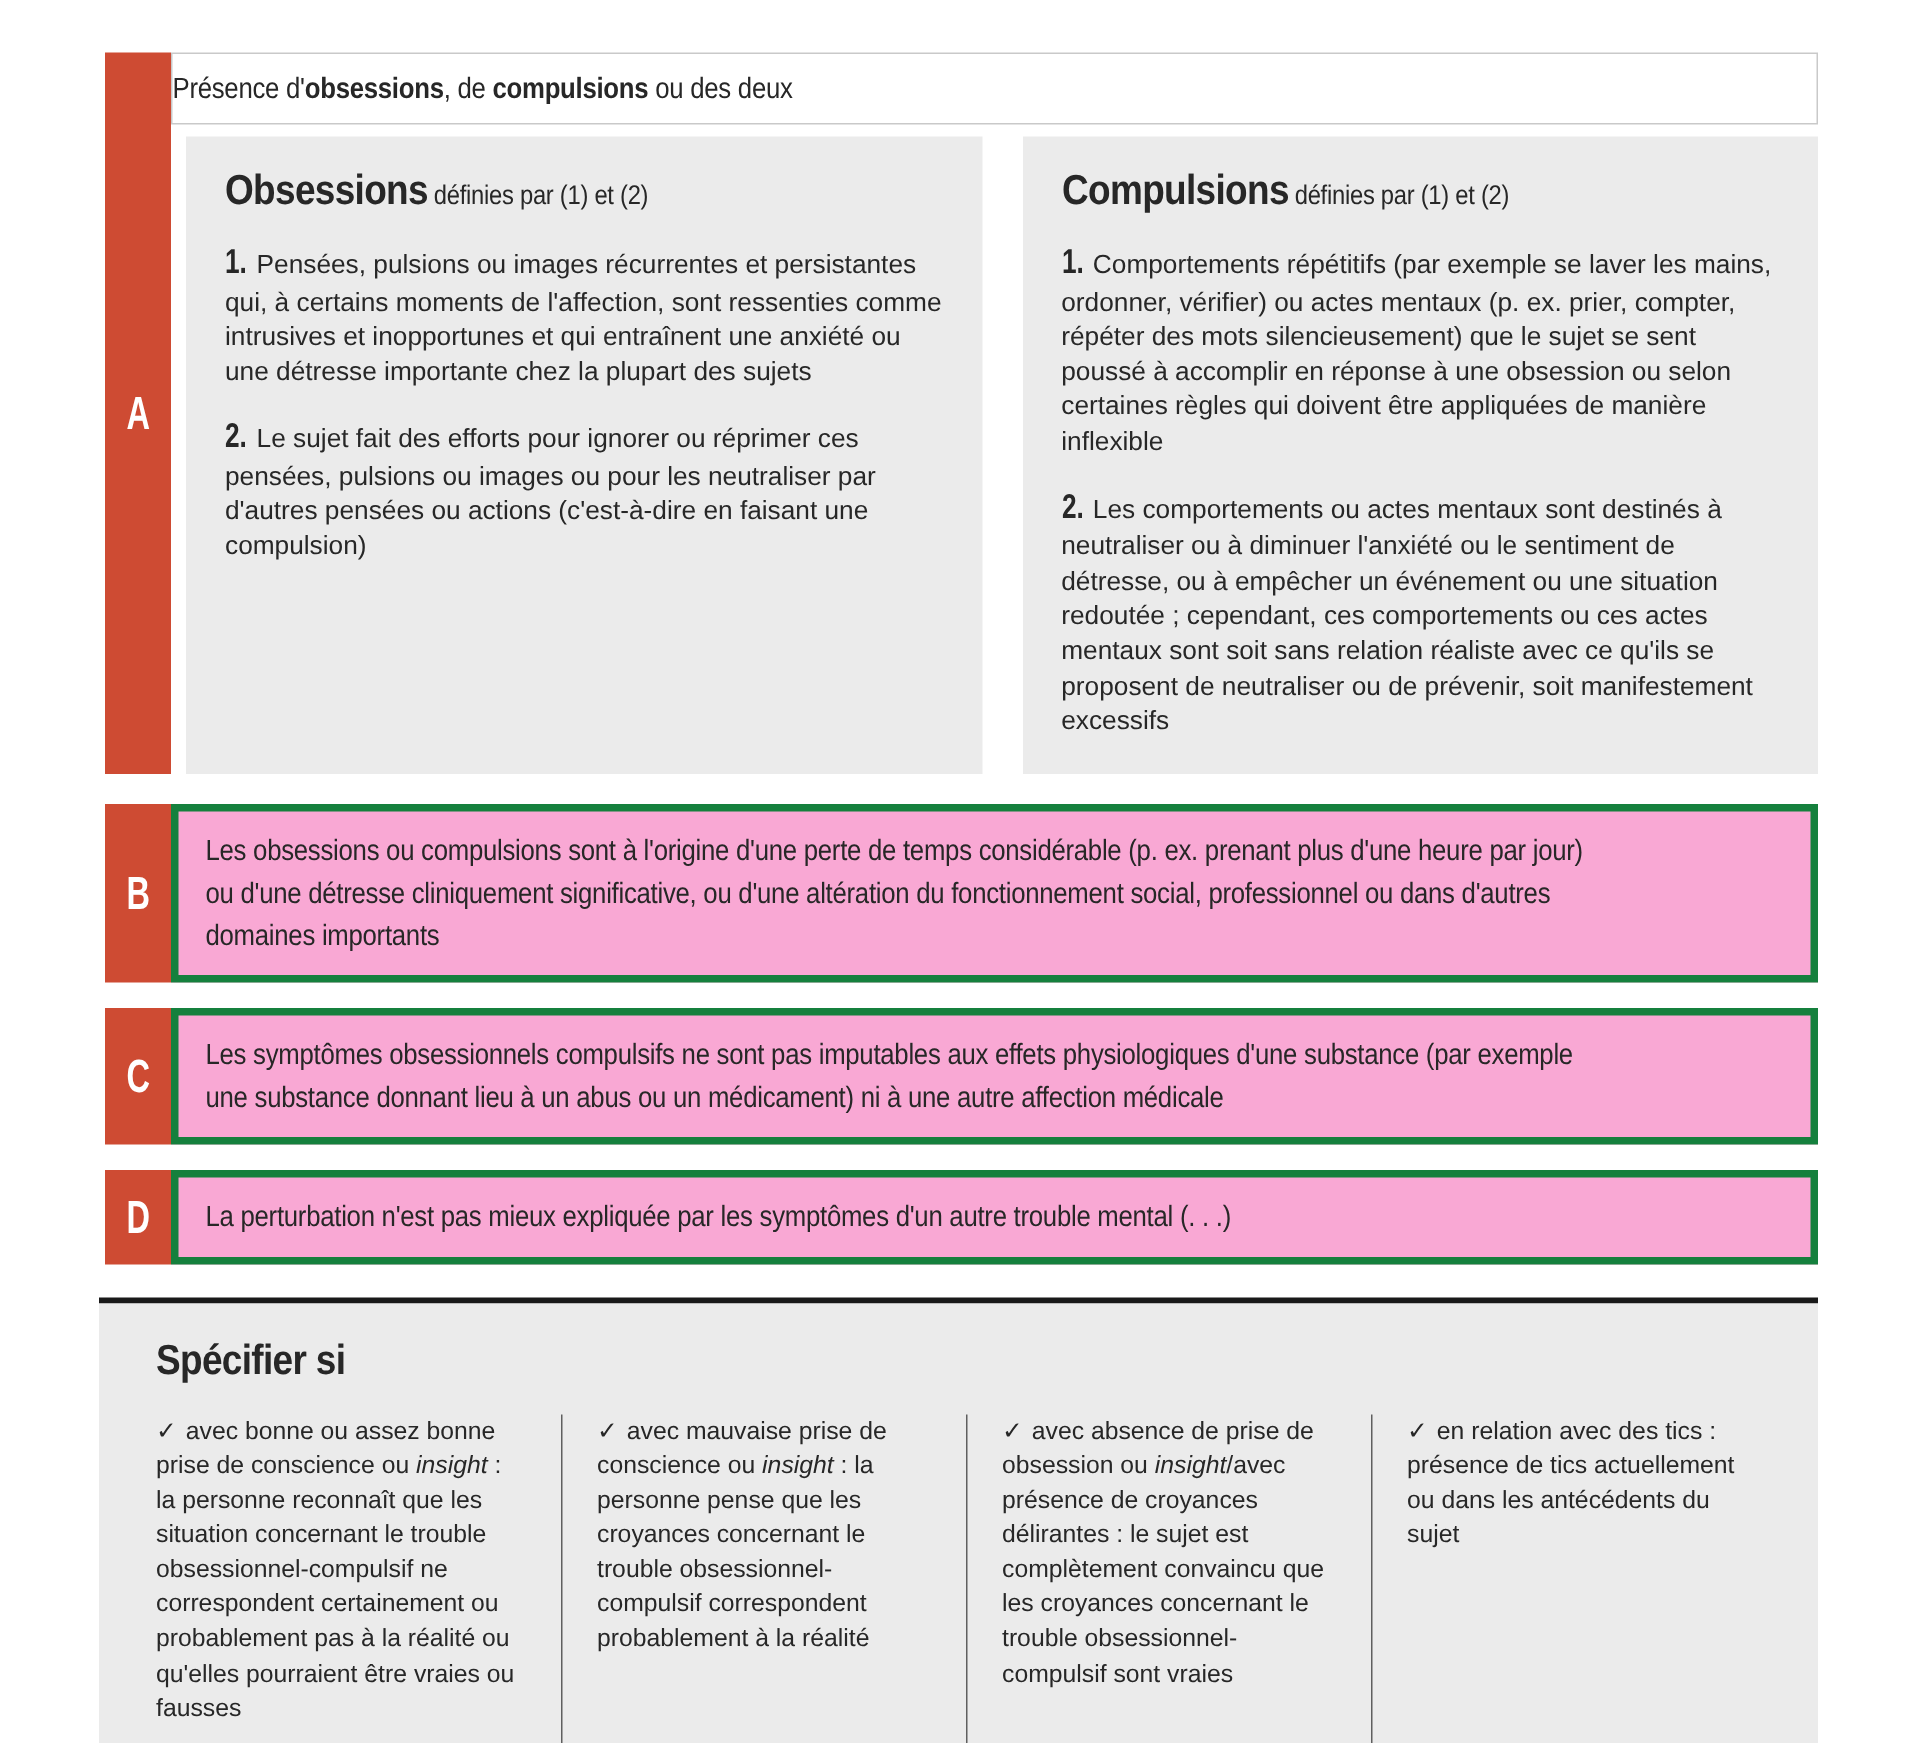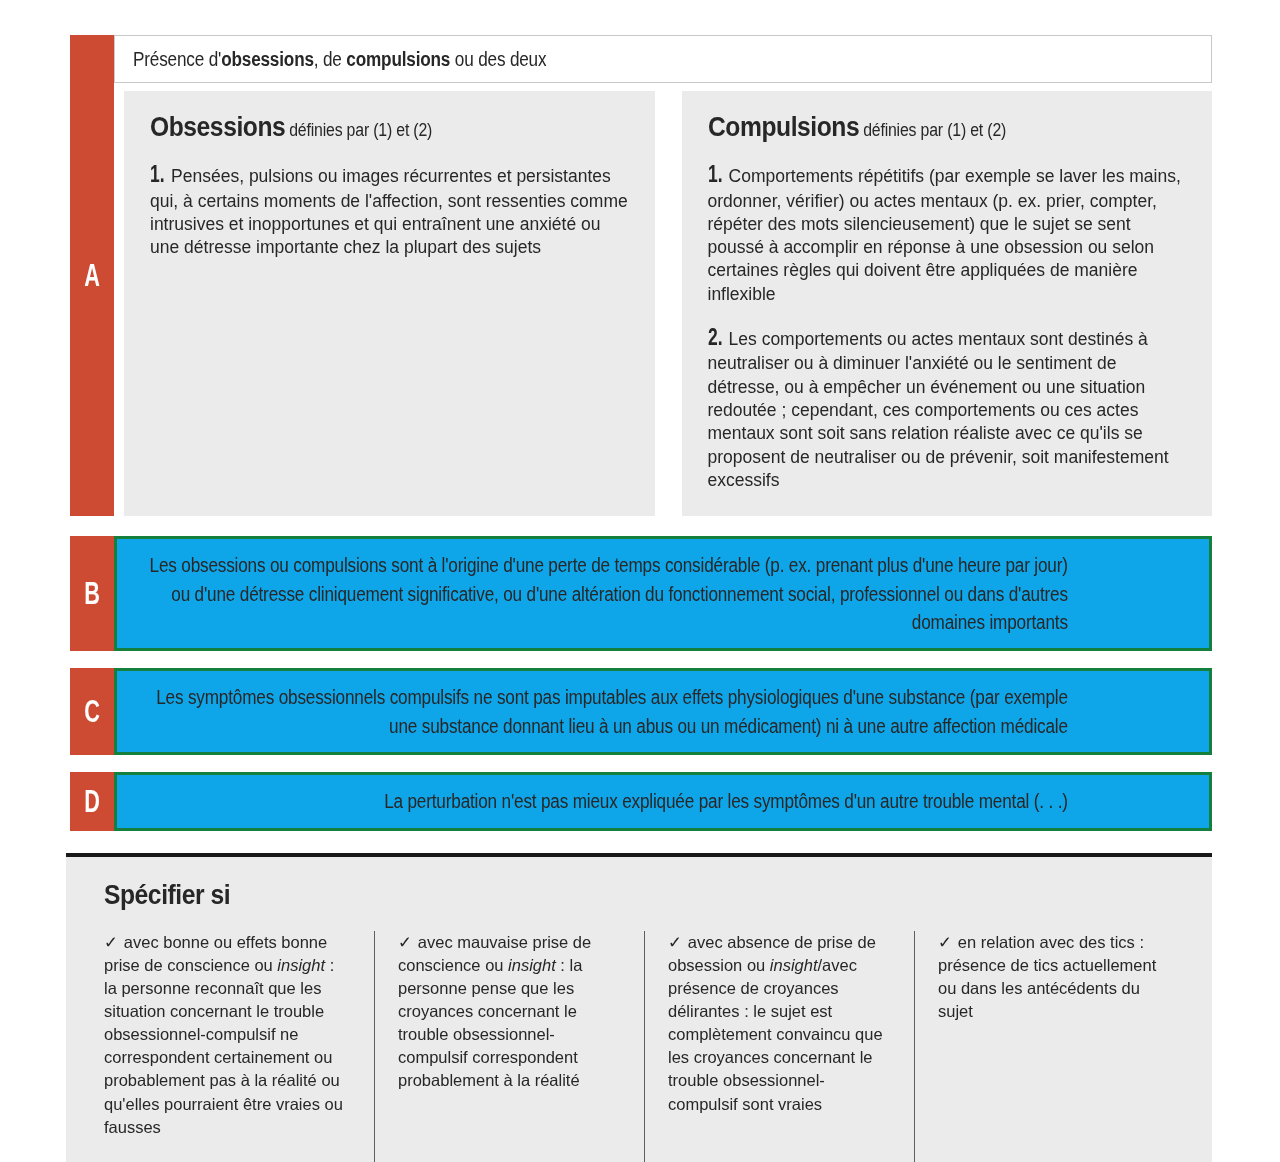--- a/index.html
+++ b/index.html
@@ -16,32 +16,32 @@
   .badge-letter{display:inline-block;transform:scaleX(0.70);transform-origin:center;}
 
   
   .crit-row{display:flex;align-items:stretch;}
   .badge{
     width:44px;flex:0 0 44px;background:#ce4b33;
     display:flex;align-items:center;justify-content:center;
     color:#ffffff;font-weight:bold;font-size:31px;
   }
   .crit-box{
-    flex:1;background:#0ea5e9;border:3px solid #15803d;
+    flex:1;background:#f9a8d4;border:5px solid #15803d;
     display:flex;align-items:center;
-    padding:12px 14px 12px 18px;box-sizing:border-box;text-align:right;
+    padding:12px 14px 12px 18px;box-sizing:border-box;
   }
   .crit-text{font-size:19.5px;line-height:1.46;letter-spacing:-0.2px;}
 
   
   .row-a{display:flex;align-items:stretch;}
   .a-content{flex:1;display:flex;flex-direction:column;}
   .header-box{
     height:48px;border:1px solid #c9c9c9;background:#fff;
-    display:flex;align-items:center;padding:0 18px;box-sizing:border-box;
+    display:flex;align-items:center;padding:0 0;box-sizing:border-box;
   }
   .header-text{font-size:19.5px;letter-spacing:-0.2px;}
   .header-text b{font-weight:bold;}
   .panels{display:flex;gap:27px;margin-top:8px;margin-left:10px;flex:1;}
   .panel{background:#ebebeb;flex:1;padding:20px 24px 24px 26px;box-sizing:border-box;}
   .panel-head{margin:0 0 4px 0;}
   .panel-title{font-weight:bold;font-size:28px;letter-spacing:-0.5px;}
   .panel-sub{font-size:18px;letter-spacing:-0.2px;}
   .panel-item{margin:16px 0 0 0;font-size:17.5px;line-height:1.33;}
   .item-num{
@@ -81,20 +81,24 @@
       <div class="panels">
 
         <div class="panel">
           <div class="panel-head cond-block">
             <span class="panel-title">Obsessions</span>
             <span class="panel-sub">définies par (1) et (2)</span>
           </div>
           <p class="panel-item">
             <span class="item-num">1.</span>
             <span>Pensées, pulsions ou images récurrentes et persistantes qui, à certains moments de l'affection, sont ressenties comme intrusives et inopportunes et qui entraînent une anxiété ou une détresse importante chez la plupart des sujets</span>
+          </p>
+          <p class="panel-item">
+            <span class="item-num">2.</span>
+            <span>Le sujet fait des efforts pour ignorer ou réprimer ces pensées, pulsions ou images ou pour les neutraliser par d'autres pensées ou actions (c'est-à-dire en faisant une compulsion)</span>
           </p>
         </div>
 
         <div class="panel">
           <div class="panel-head cond-block">
             <span class="panel-title">Compulsions</span>
             <span class="panel-sub">définies par (1) et (2)</span>
           </div>
           <p class="panel-item">
             <span class="item-num">1.</span>
@@ -142,21 +146,21 @@
       <span class="crit-text cond-block">La perturbation n'est pas mieux expliquée par les symptômes d'un autre trouble mental (. . .)</span>
     </div>
   </section>
 
   <div class="rule"></div>
 
   <section class="specifier">
     <h2 class="spec-title cond-block">Spécifier si</h2>
     <div class="spec-cols">
       <div class="spec-col">
-        <span class="check">✓</span><span><span>avec bonne ou effets bonne prise de conscience ou </span><span class="italic">insight</span><span> : la personne reconnaît que les situation concernant le trouble obsessionnel-compulsif ne correspondent certainement ou probablement pas à la réalité ou qu'elles pourraient être vraies ou fausses</span></span>
+        <span class="check">✓</span><span><span>avec bonne ou assez bonne prise de conscience ou </span><span class="italic">insight</span><span> : la personne reconnaît que les situation concernant le trouble obsessionnel-compulsif ne correspondent certainement ou probablement pas à la réalité ou qu'elles pourraient être vraies ou fausses</span></span>
       </div>
       <div class="spec-col">
         <span class="check">✓</span><span><span>avec mauvaise prise de conscience ou </span><span class="italic">insight</span><span> : la personne pense que les croyances concernant le trouble obsessionnel-compulsif correspondent probablement à la réalité</span></span>
       </div>
       <div class="spec-col">
         <span class="check">✓</span><span><span>avec absence de prise de obsession ou </span><span class="italic">insight</span><span>/avec présence de croyances délirantes : le sujet est complètement convaincu que les croyances concernant le trouble obsessionnel-compulsif sont vraies</span></span>
       </div>
       <div class="spec-col">
         <span class="check">✓</span><span><span>en relation avec des tics : présence de tics actuellement ou dans les antécédents du sujet</span></span>
       </div>

